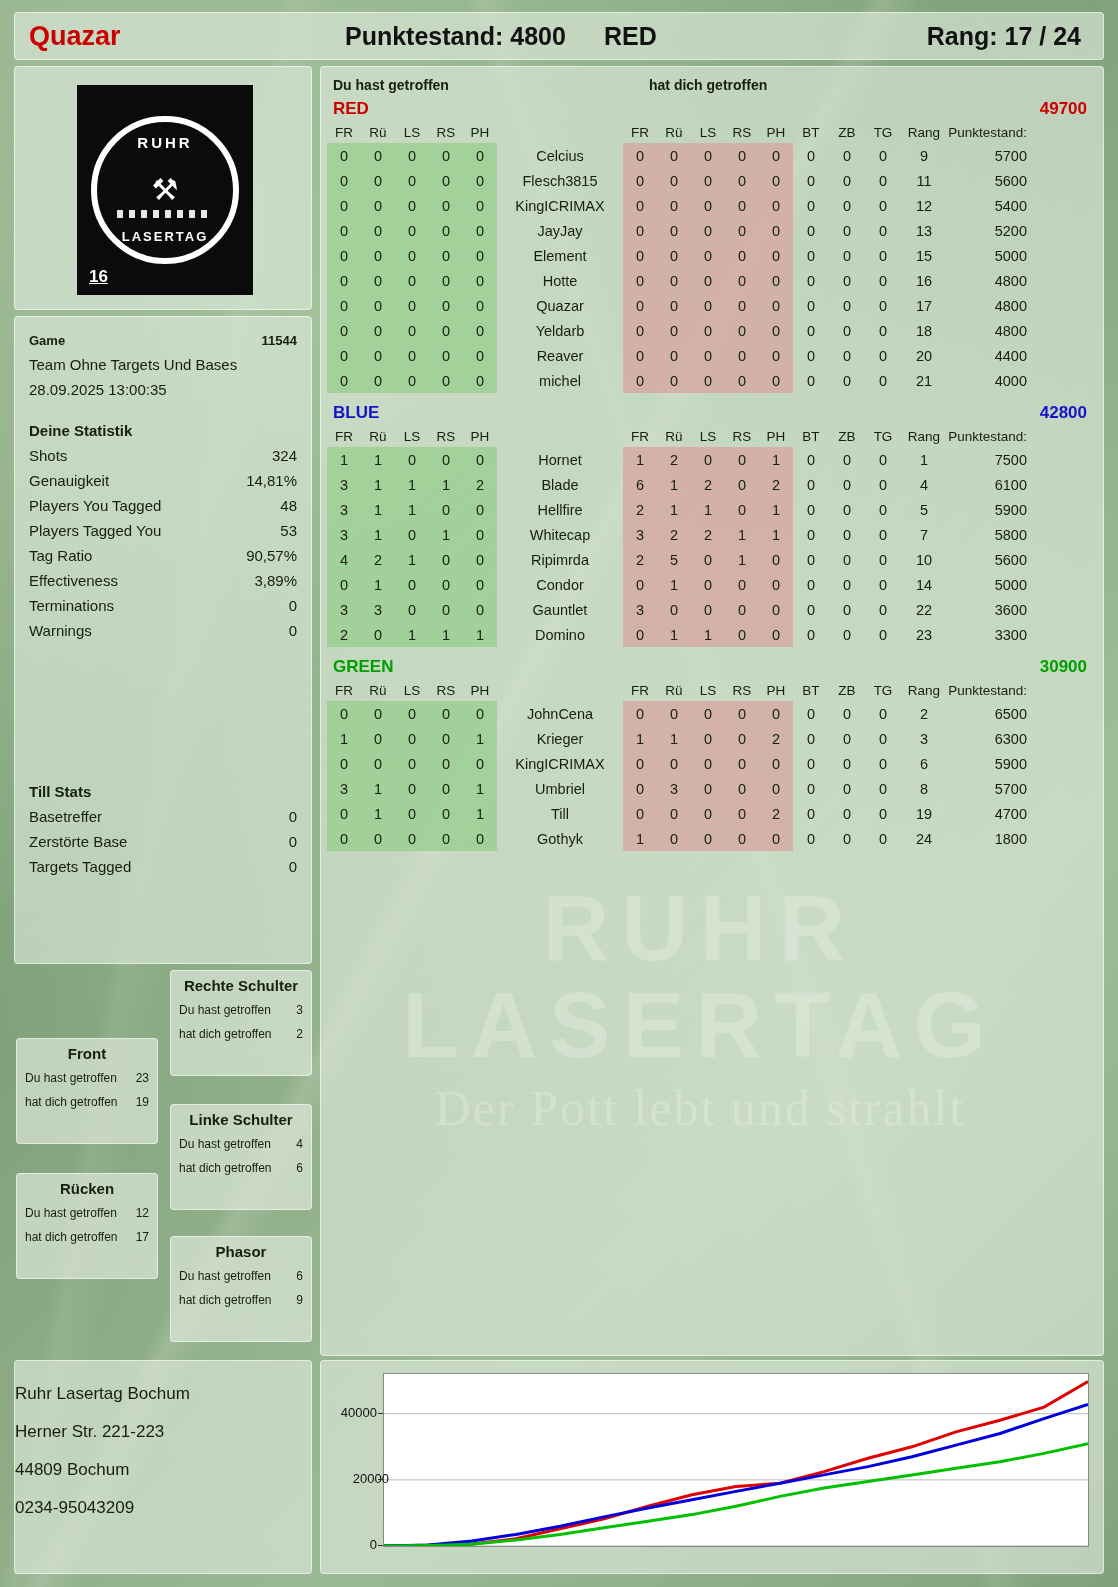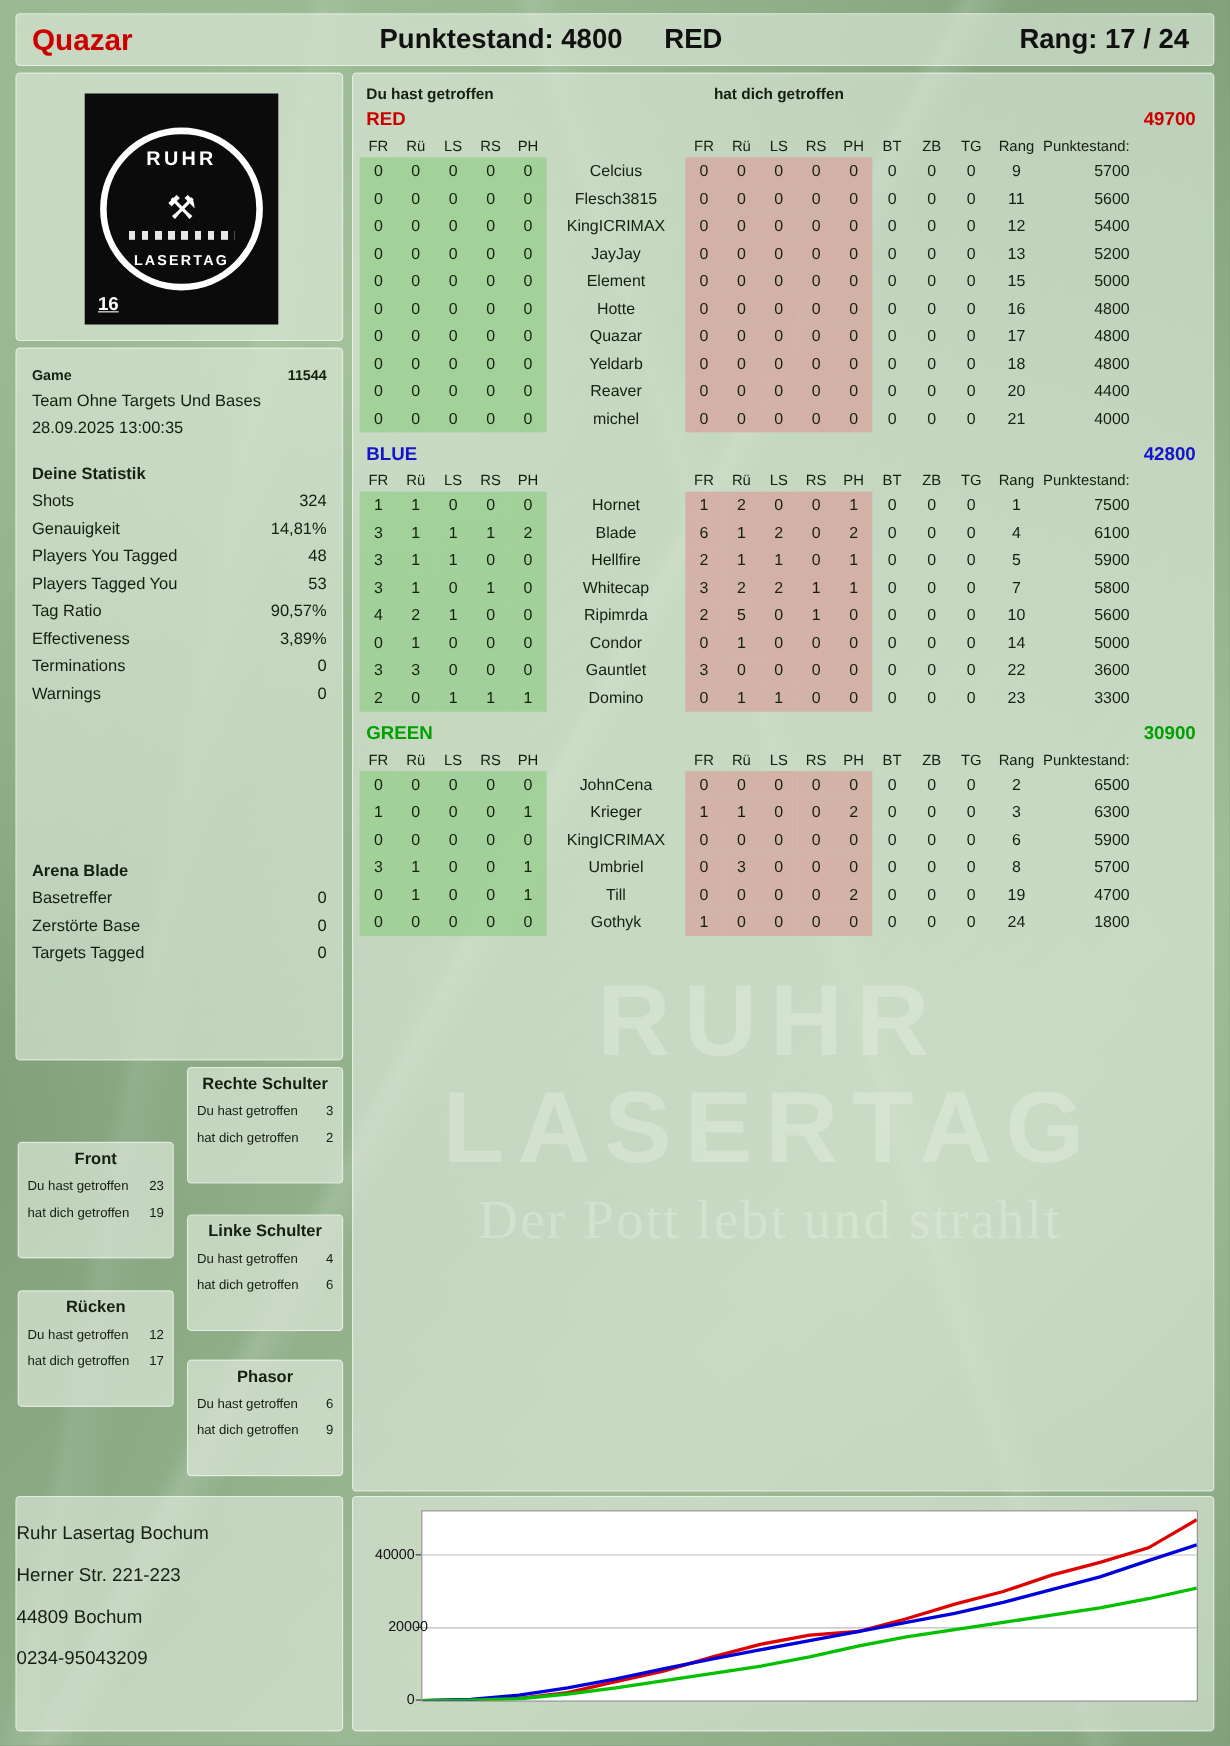--- a/index.html
+++ b/index.html
@@ -51,21 +51,21 @@
   #logo-panel{ left:14px; top:66px; width:298px; height:244px; }
   .logo-box{
     position:absolute; left:62px; top:18px; width:176px; height:210px; background:#0b0b0b;
     color:#fff; display:flex; align-items:center; justify-content:center;
   }
   .logo-ring{
     width:148px;height:148px;border-radius:50%;border:6px solid #fff;
     display:flex;align-items:center;justify-content:center;flex-direction:column;
     position:relative;
   }
-  .logo-top{ position:absolute; top:12px; font-size:18px; letter-spacing:3px; font-weight:bold;}
+  .logo-top{ position:absolute; top:12px; font-size:15px; letter-spacing:3px; font-weight:bold;}
   .logo-bottom{ position:absolute; bottom:14px; font-size:13px; letter-spacing:2px; font-weight:bold;}
   .logo-hammers{ font-size:30px; line-height:1; }
   .logo-wave{ position:absolute; bottom:40px; width:96px; height:8px;
      background:repeating-linear-gradient(90deg,#fff 0 6px,transparent 6px 12px); opacity:.9;}
   .logo-num{ position:absolute; left:12px; bottom:8px; font-size:17px; font-weight:bold; text-decoration:underline;}
 
   
   #info-panel{ left:14px; top:316px; width:298px; height:648px; padding:12px 14px; }
   .row{ display:flex; justify-content:space-between; font-size:15px; color:#15200f; padding:4px 0;}
   .row .lbl{}
@@ -172,21 +172,21 @@
   <div class="row">
     <span class="lbl">Terminations</span>
     <span class="val">0</span>
   </div>
   <div class="row">
     <span class="lbl">Warnings</span>
     <span class="val">0</span>
   </div>
 
   <div style="height:136px"></div>
-  <div class="plain hd">Arena Blade</div>
+  <div class="plain hd">Till Stats</div>
   <div class="row">
     <span class="lbl">Basetreffer</span>
     <span class="val">0</span>
   </div>
   <div class="row">
     <span class="lbl">Zerstörte Base</span>
     <span class="val">0</span>
   </div>
   <div class="row">
     <span class="lbl">Targets Tagged</span>

